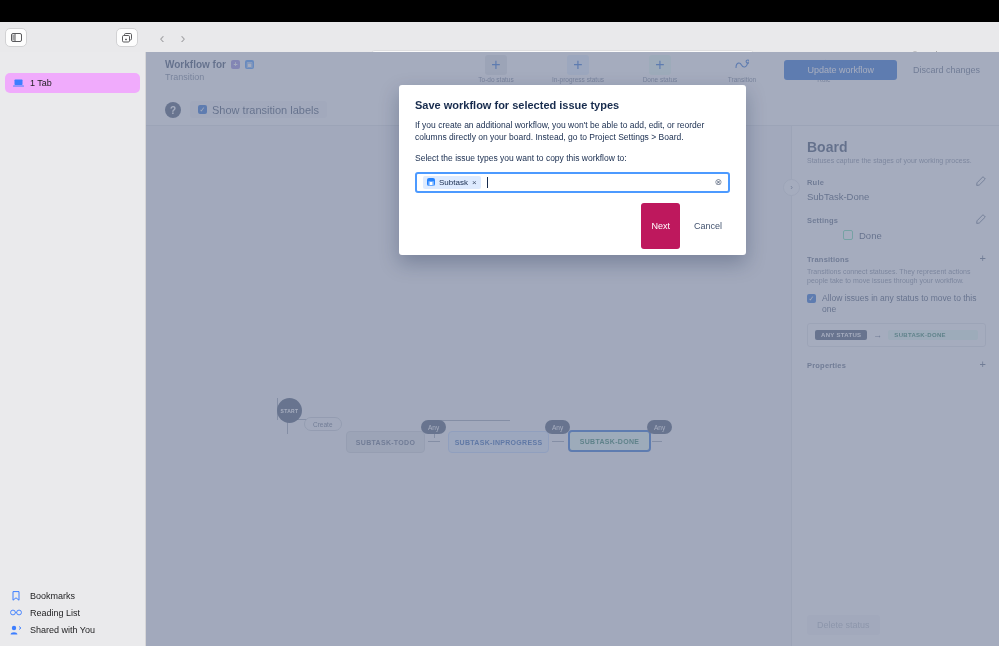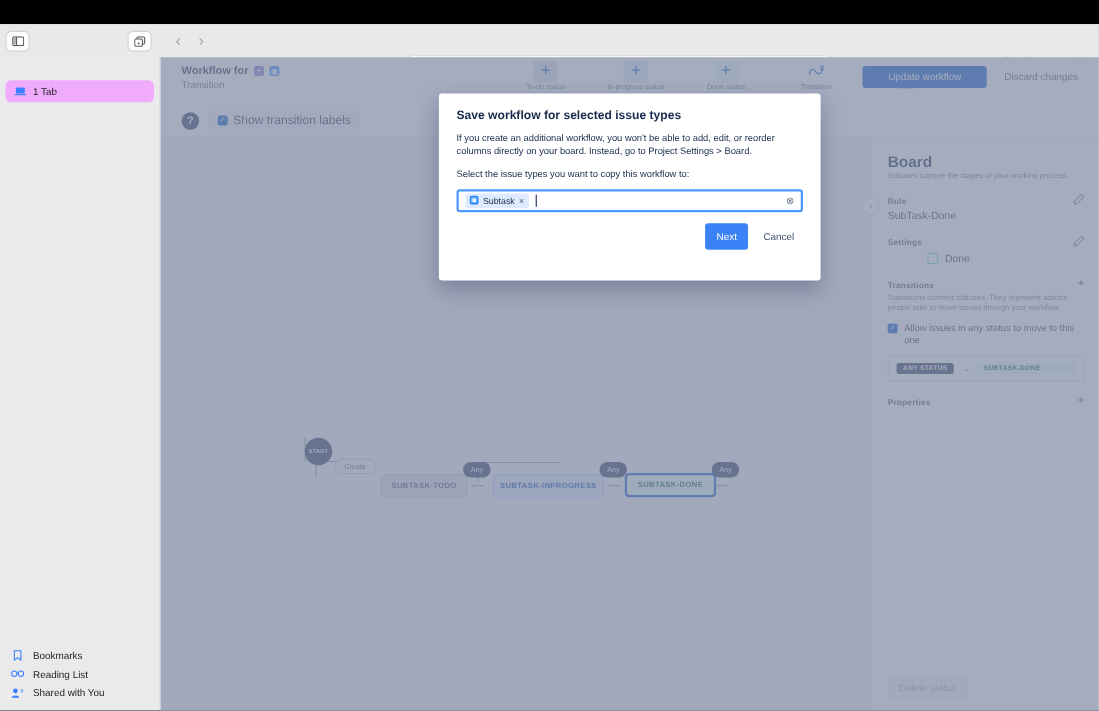--- a/index.html
+++ b/index.html
@@ -146,21 +146,21 @@
               display:flex; align-items:center; padding:0 6px; position:relative; }
   .chip { height:13px; background:#deebff; border-radius:2px; display:flex; align-items:center;
           gap:4px; padding:0 4px; }
   .chip-ico { width:8px; height:8px; border-radius:2px; background:#2684ff; display:flex;
               align-items:center; justify-content:center; font-size:6px; color:#fff; }
   .chip-txt { font-size:8px; color:#172b4d; }
   .chip-x { font-size:8px; color:#42526e; }
   .caret { width:1px; height:11px; background:#172b4d; margin-left:6px; }
   .clear-ico { position:absolute; right:6px; font-size:9px; color:#6b778c; }
   .m-actions { display:flex; justify-content:flex-end; align-items:center; gap:6px; margin-top:10px; }
-  .m-next { background:#3b82f6; color:#fff; font-size:9px; padding:7px 10px; border:none; border-radius:3px; font-weight:500; }
+  .m-next { background:#be185d; color:#fff; font-size:9px; padding:18px 10px; border:none; border-radius:3px; font-weight:500; }
   .m-cancel { background:transparent; color:#42526e; font-size:9px; padding:5px 8px; border:none; border-radius:3px; font-weight:500; }
 </style>
 </head>
 <body>
 
 <div id="root">
 
   <div class="titlebar"></div>
 
   <div class="window">

